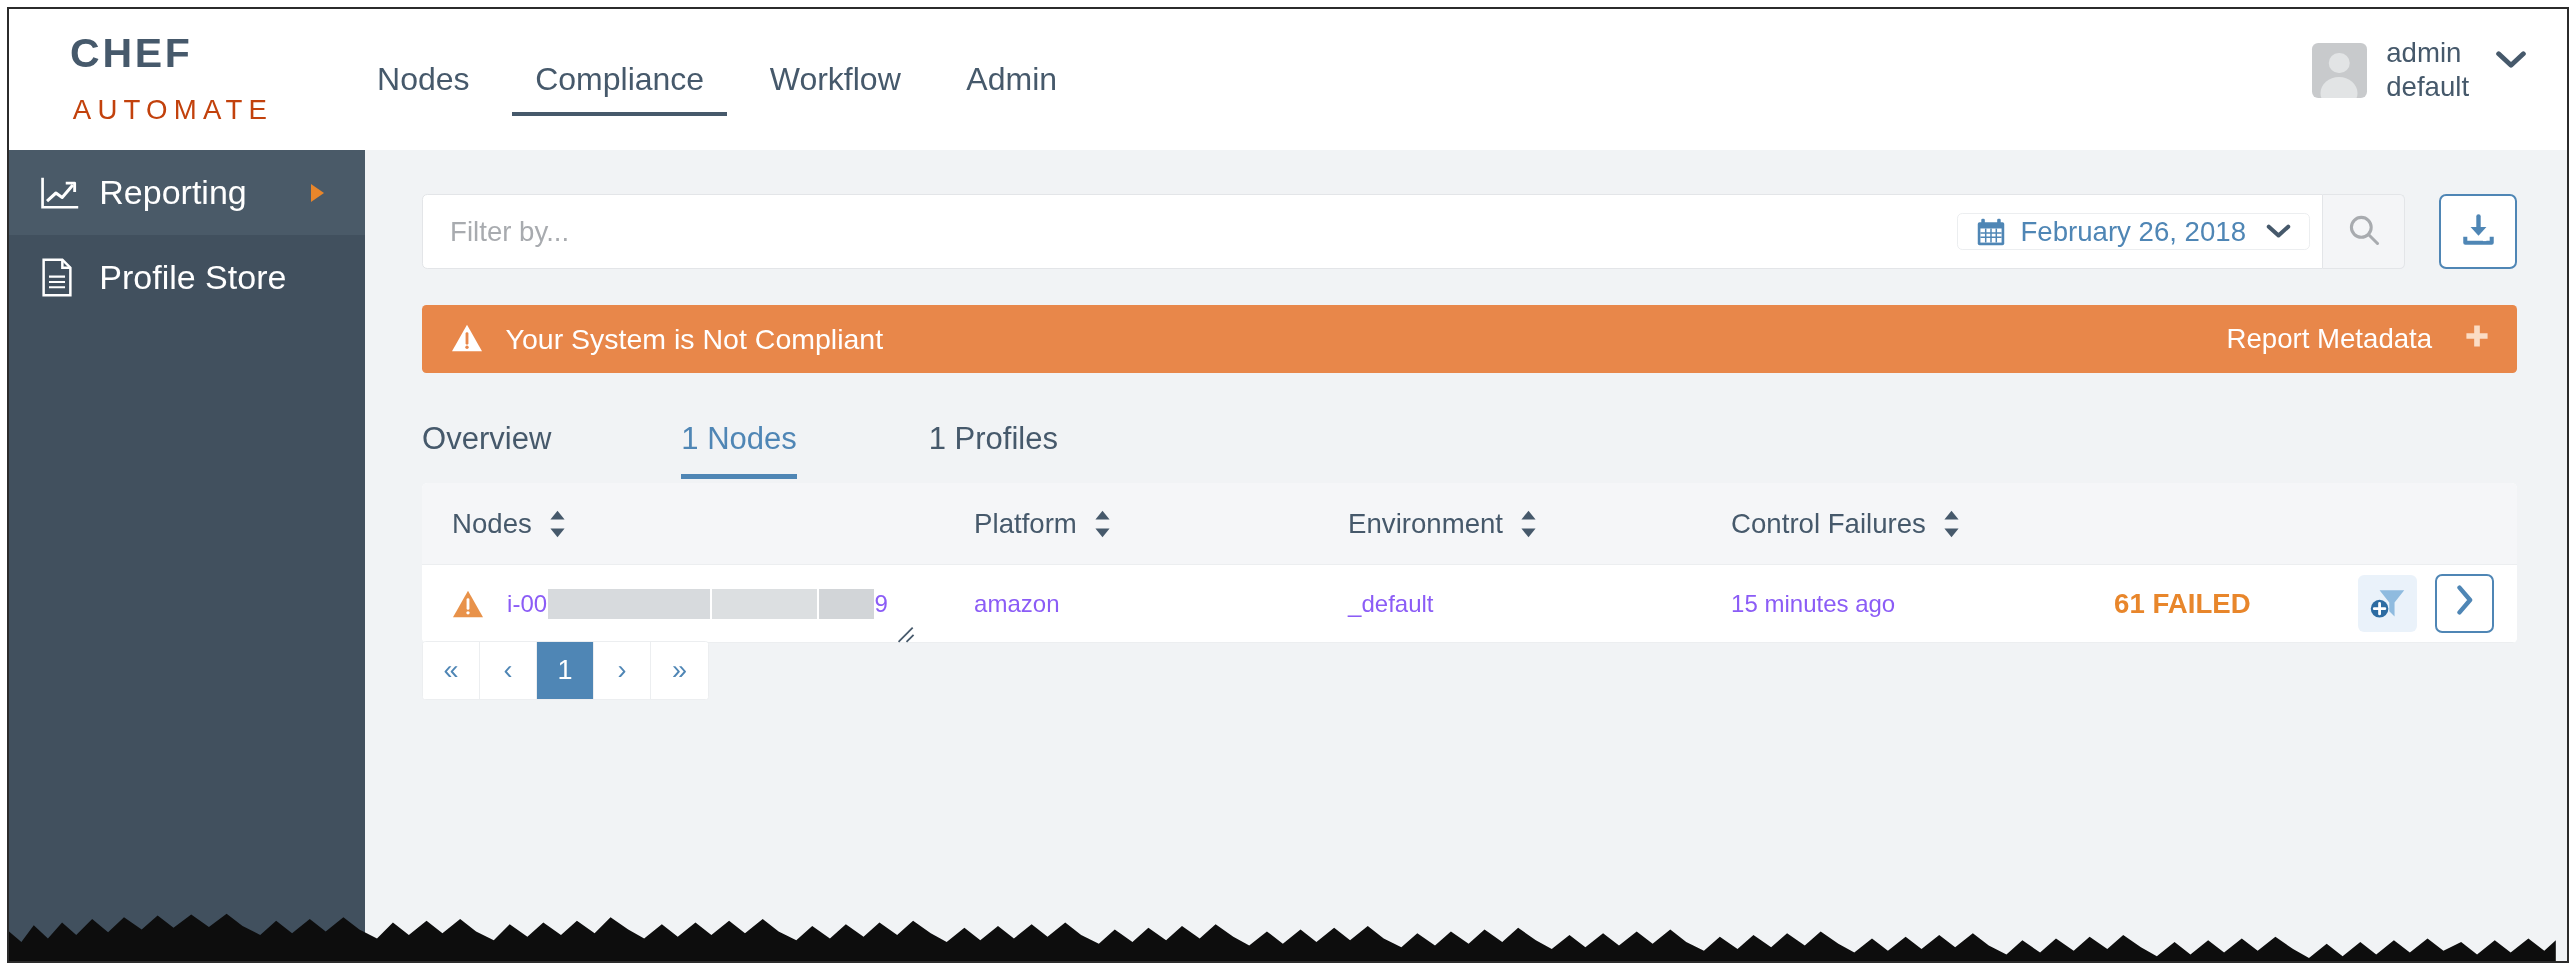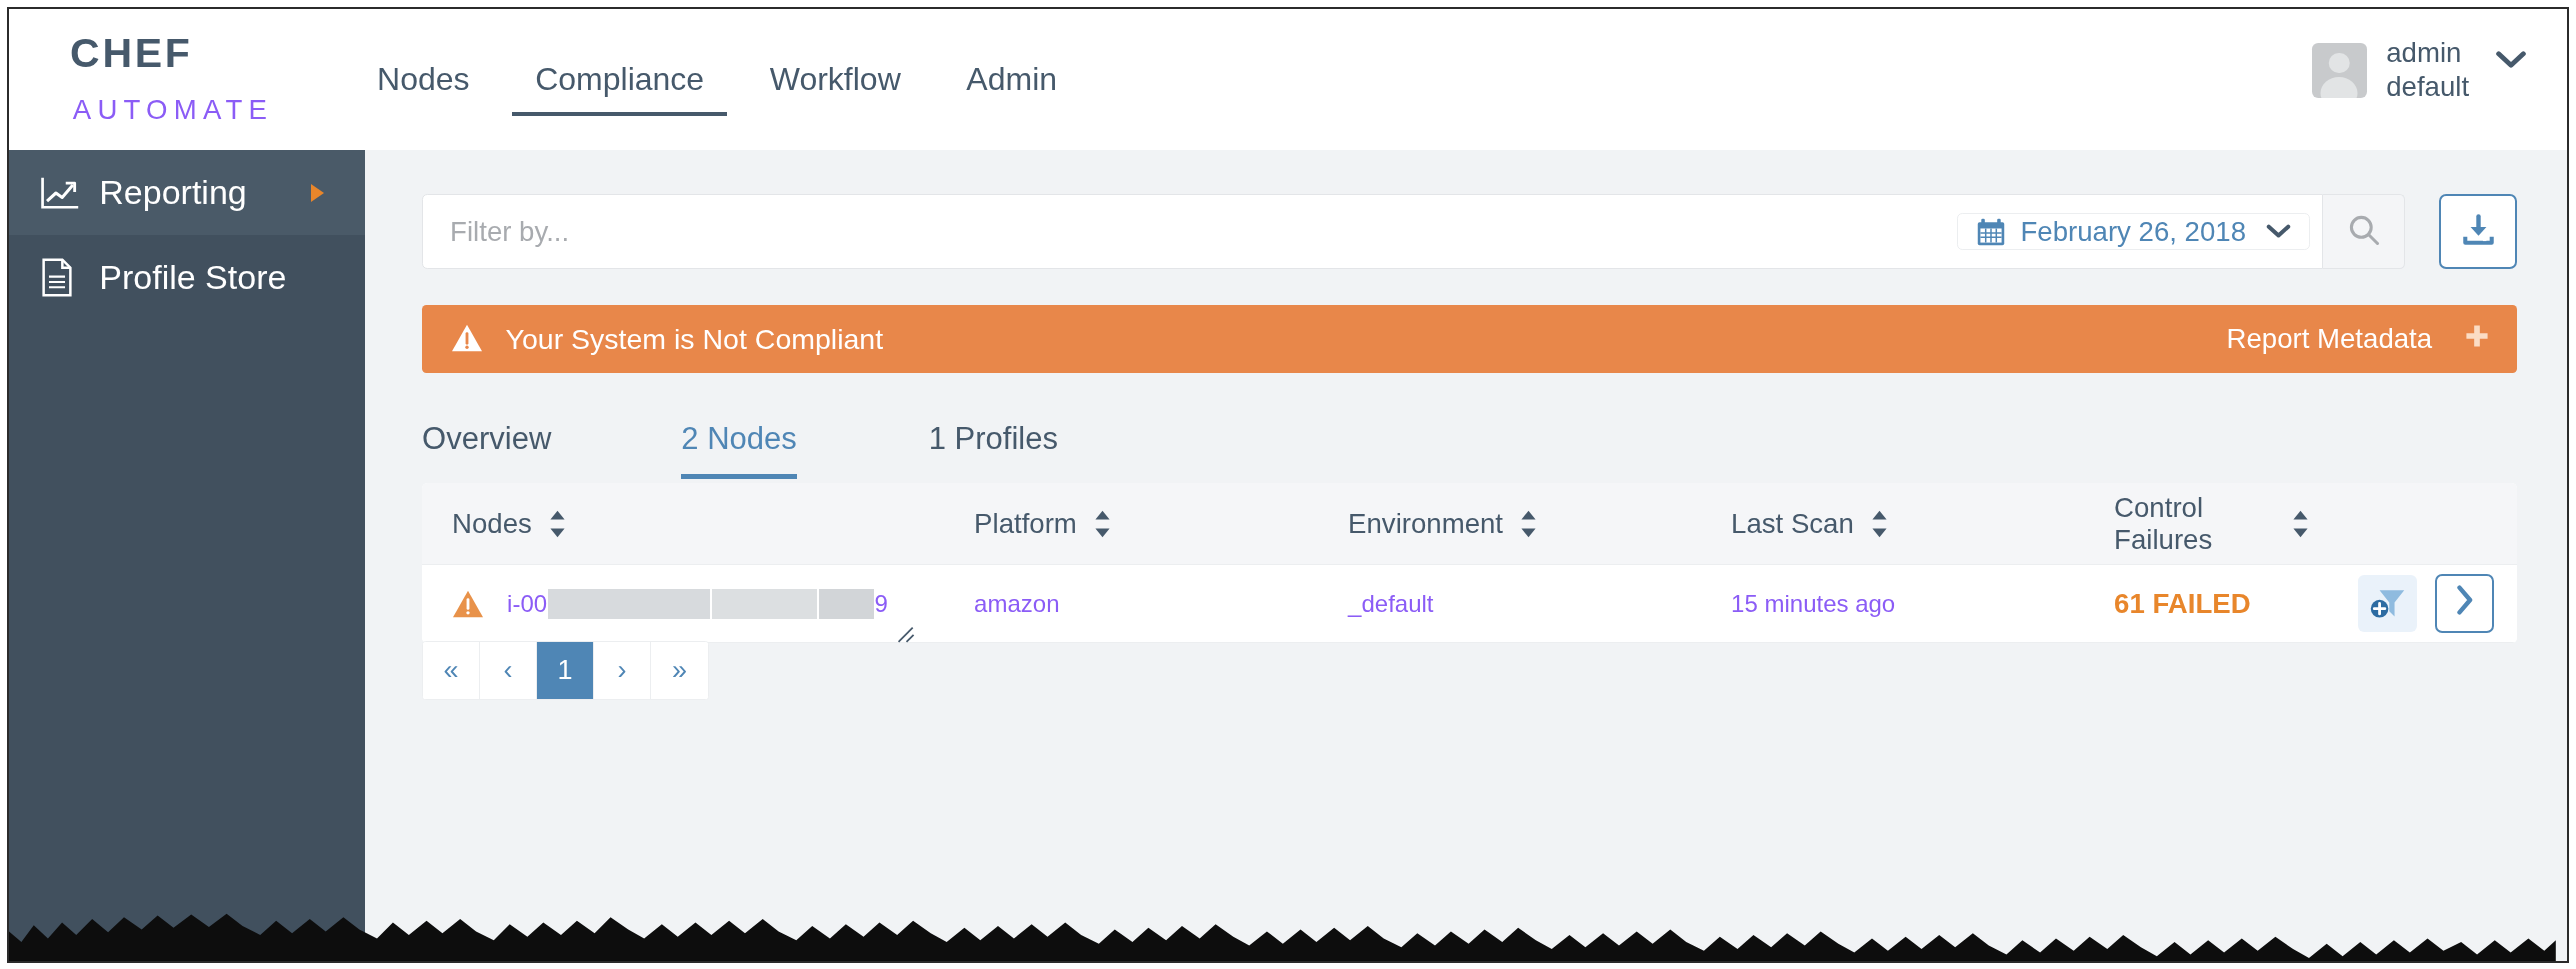--- a/index.html
+++ b/index.html
@@ -26,21 +26,21 @@
     background: #ffffff;
     display: flex; align-items: center;
   }
   .logo { margin-left: 61px; width: 222px; }
   .logo-chef {
     font-size: 41px; font-weight: bold; color: #46596b;
     letter-spacing: 2.7px; line-height: 0.95;
     font-family: "Liberation Sans", sans-serif;
   }
   .logo-automate {
-    font-size: 27.6px; color: #8b5cf6; letter-spacing: 6.2px;
+    font-size: 27.6px; color: #c2410c; letter-spacing: 6.2px;
     margin-top: 21px; margin-left: 2.7px;
   }
 
   .mainnav { display: flex; align-items: center; margin-left: 62px; height: 141px; }
   .nav-item {
     position: relative; height: 141px;
     display: flex; align-items: center;
     padding: 0 23px; margin-right: 19.6px;
     font-size: 32px; color: #46596b;
     cursor: pointer;
@@ -385,21 +385,21 @@
           <svg width="30" height="30" viewBox="0 0 34 34">
             <path d="M17 5 V29 M5 17 H29" stroke="#fbdcc4" stroke-width="6.4" stroke-linecap="butt"></path>
           </svg>
         </span>
       </div>
     </div>
 
     <div class="tabs">
       <div class="tab">Overview</div>
       <div class="tab-sp1"></div>
-      <div class="tab active">2 Nodes</div>
+      <div class="tab active">1 Nodes</div>
       <div class="tab-sp2"></div>
       <div class="tab">1 Profiles</div>
     </div>
 
     <div class="tablewrap">
       <div class="thead">
         <div class="c-node">
           <span class="th">
             <span>Nodes</span>
             <span class="sorticon">
@@ -417,31 +417,20 @@
               <svg width="23" height="32" viewBox="0 0 26 36">
                 <path d="M13 3 L21 13 L5 13 Z" fill="#46596b"></path>
                 <path d="M13 33 L21 23 L5 23 Z" fill="#46596b"></path>
               </svg>
             </span>
           </span>
         </div>
         <div class="c-env">
           <span class="th">
             <span>Environment</span>
-            <span class="sorticon">
-              <svg width="23" height="32" viewBox="0 0 26 36">
-                <path d="M13 3 L21 13 L5 13 Z" fill="#46596b"></path>
-                <path d="M13 33 L21 23 L5 23 Z" fill="#46596b"></path>
-              </svg>
-            </span>
-          </span>
-        </div>
-        <div class="c-scan">
-          <span class="th">
-            <span>Last Scan</span>
             <span class="sorticon">
               <svg width="23" height="32" viewBox="0 0 26 36">
                 <path d="M13 3 L21 13 L5 13 Z" fill="#46596b"></path>
                 <path d="M13 33 L21 23 L5 23 Z" fill="#46596b"></path>
               </svg>
             </span>
           </span>
         </div>
         <div class="c-fail">
           <span class="th">

